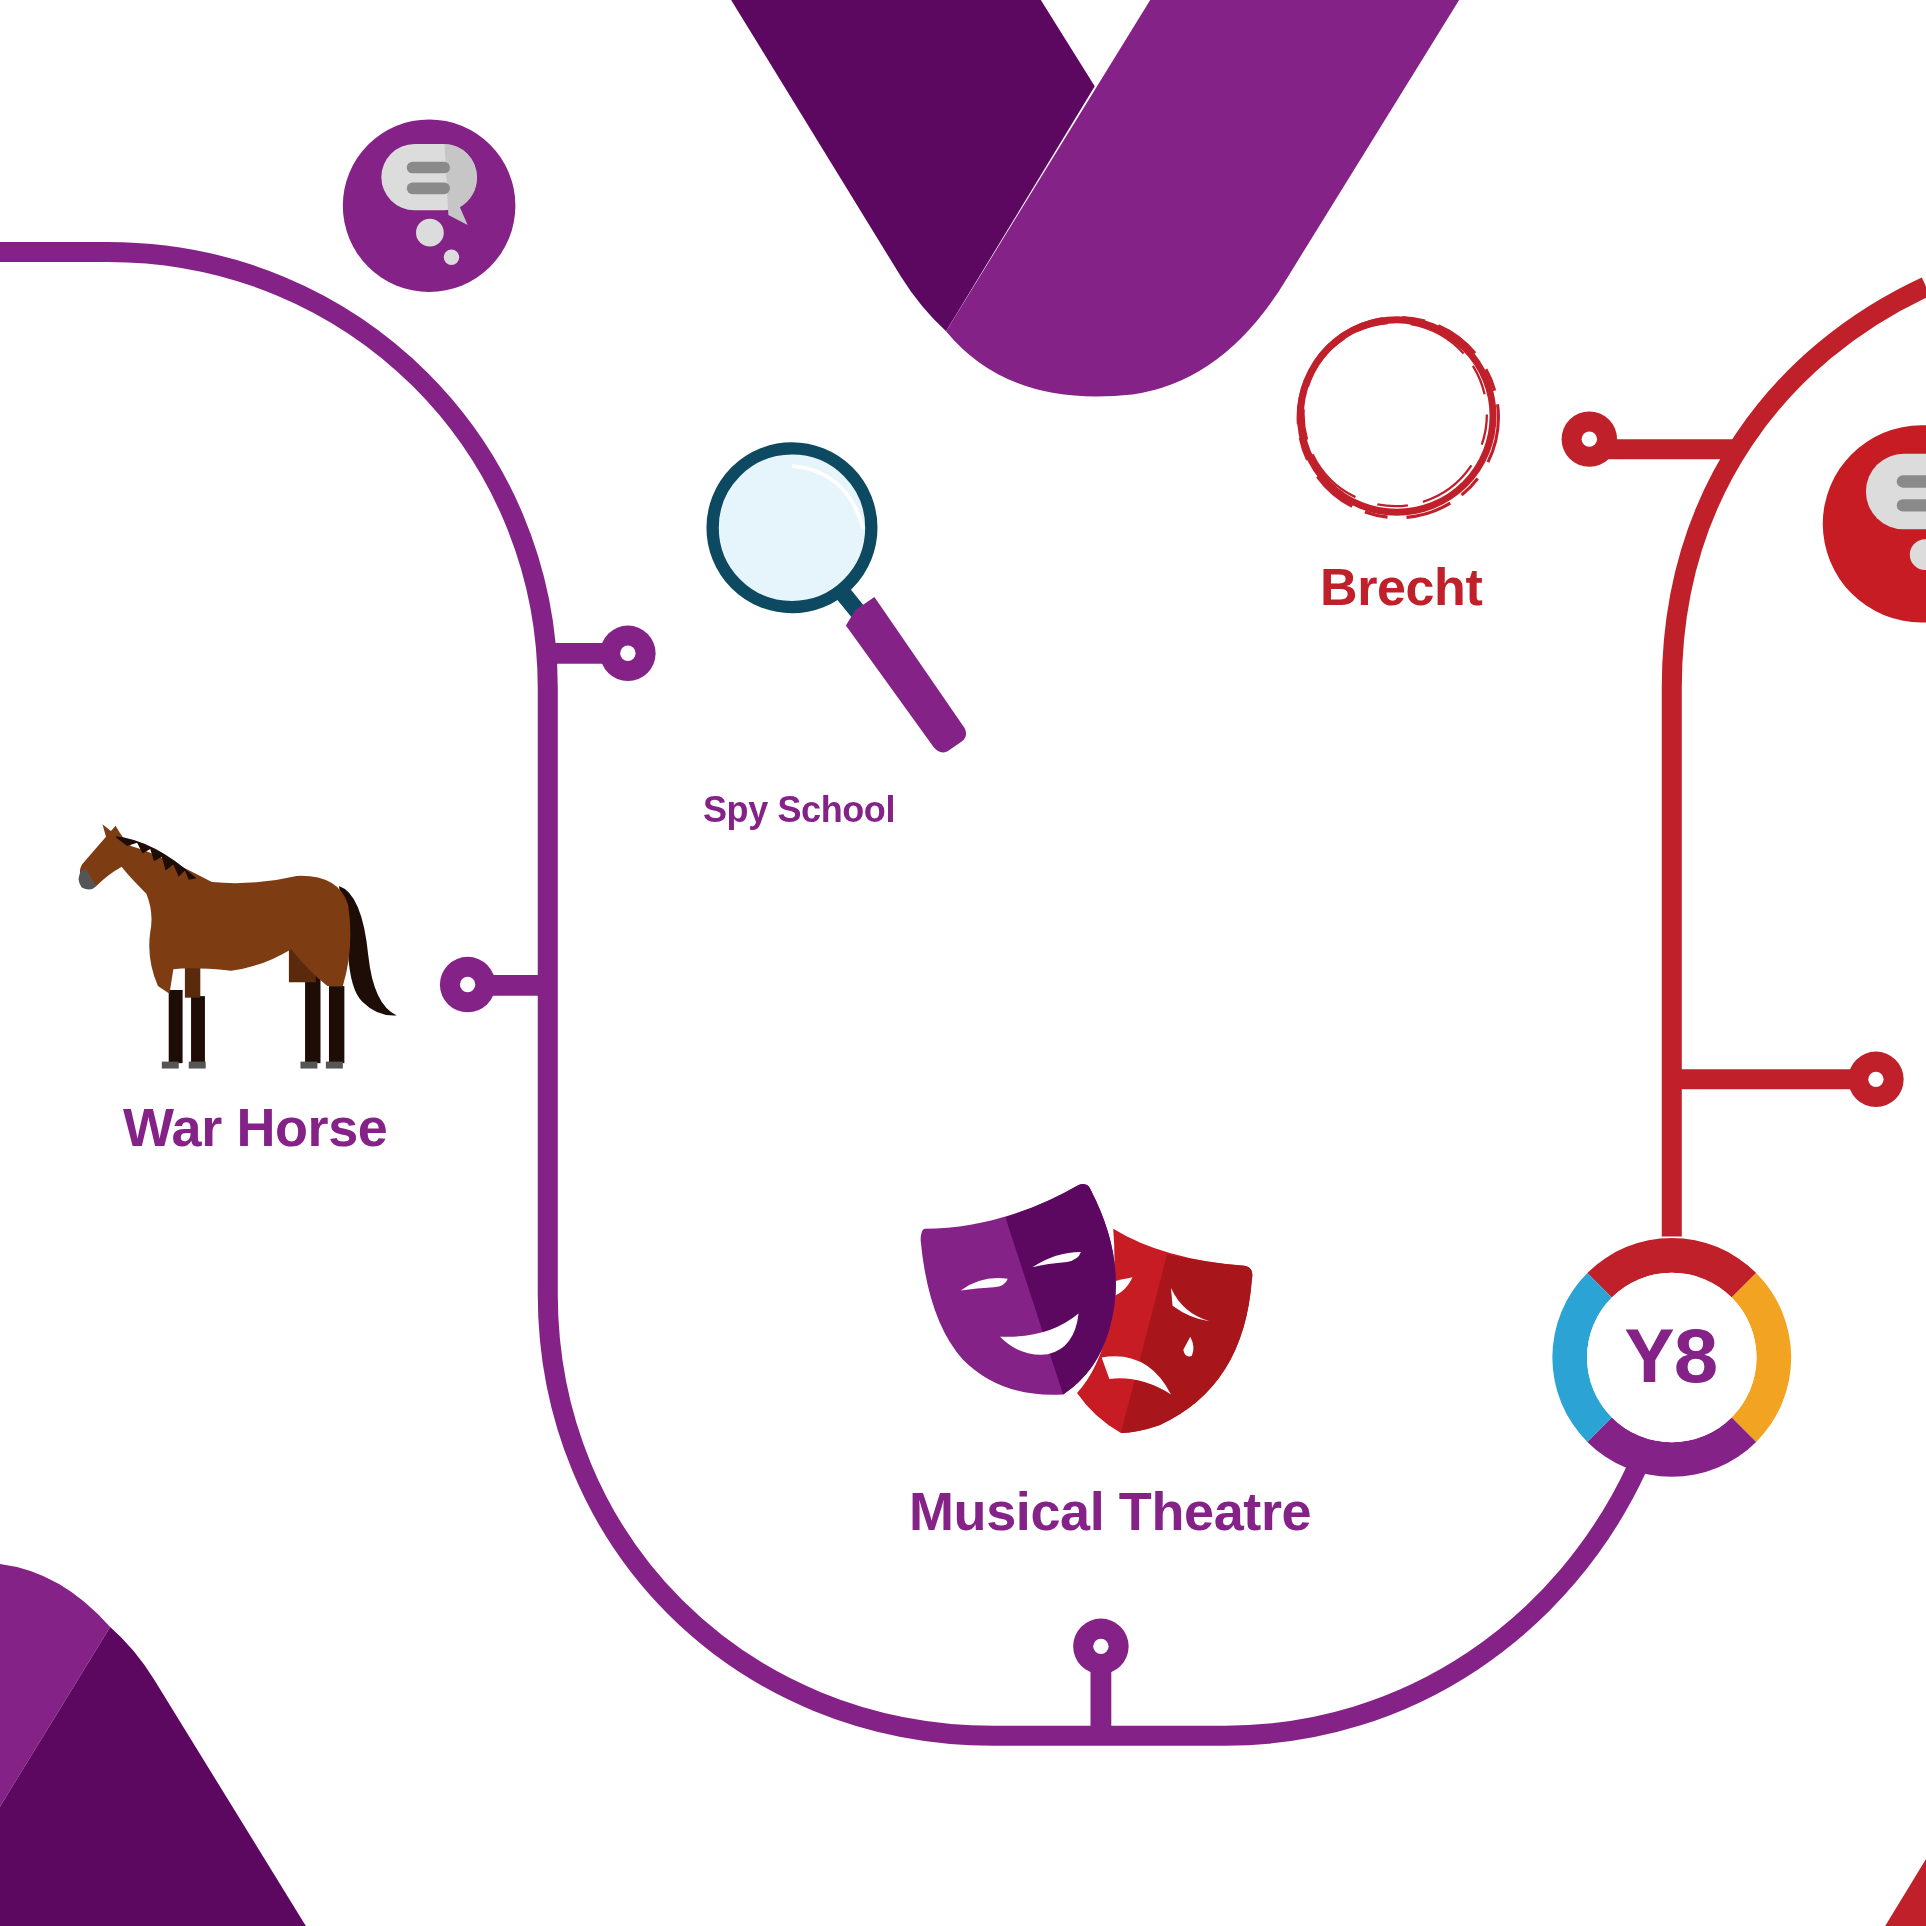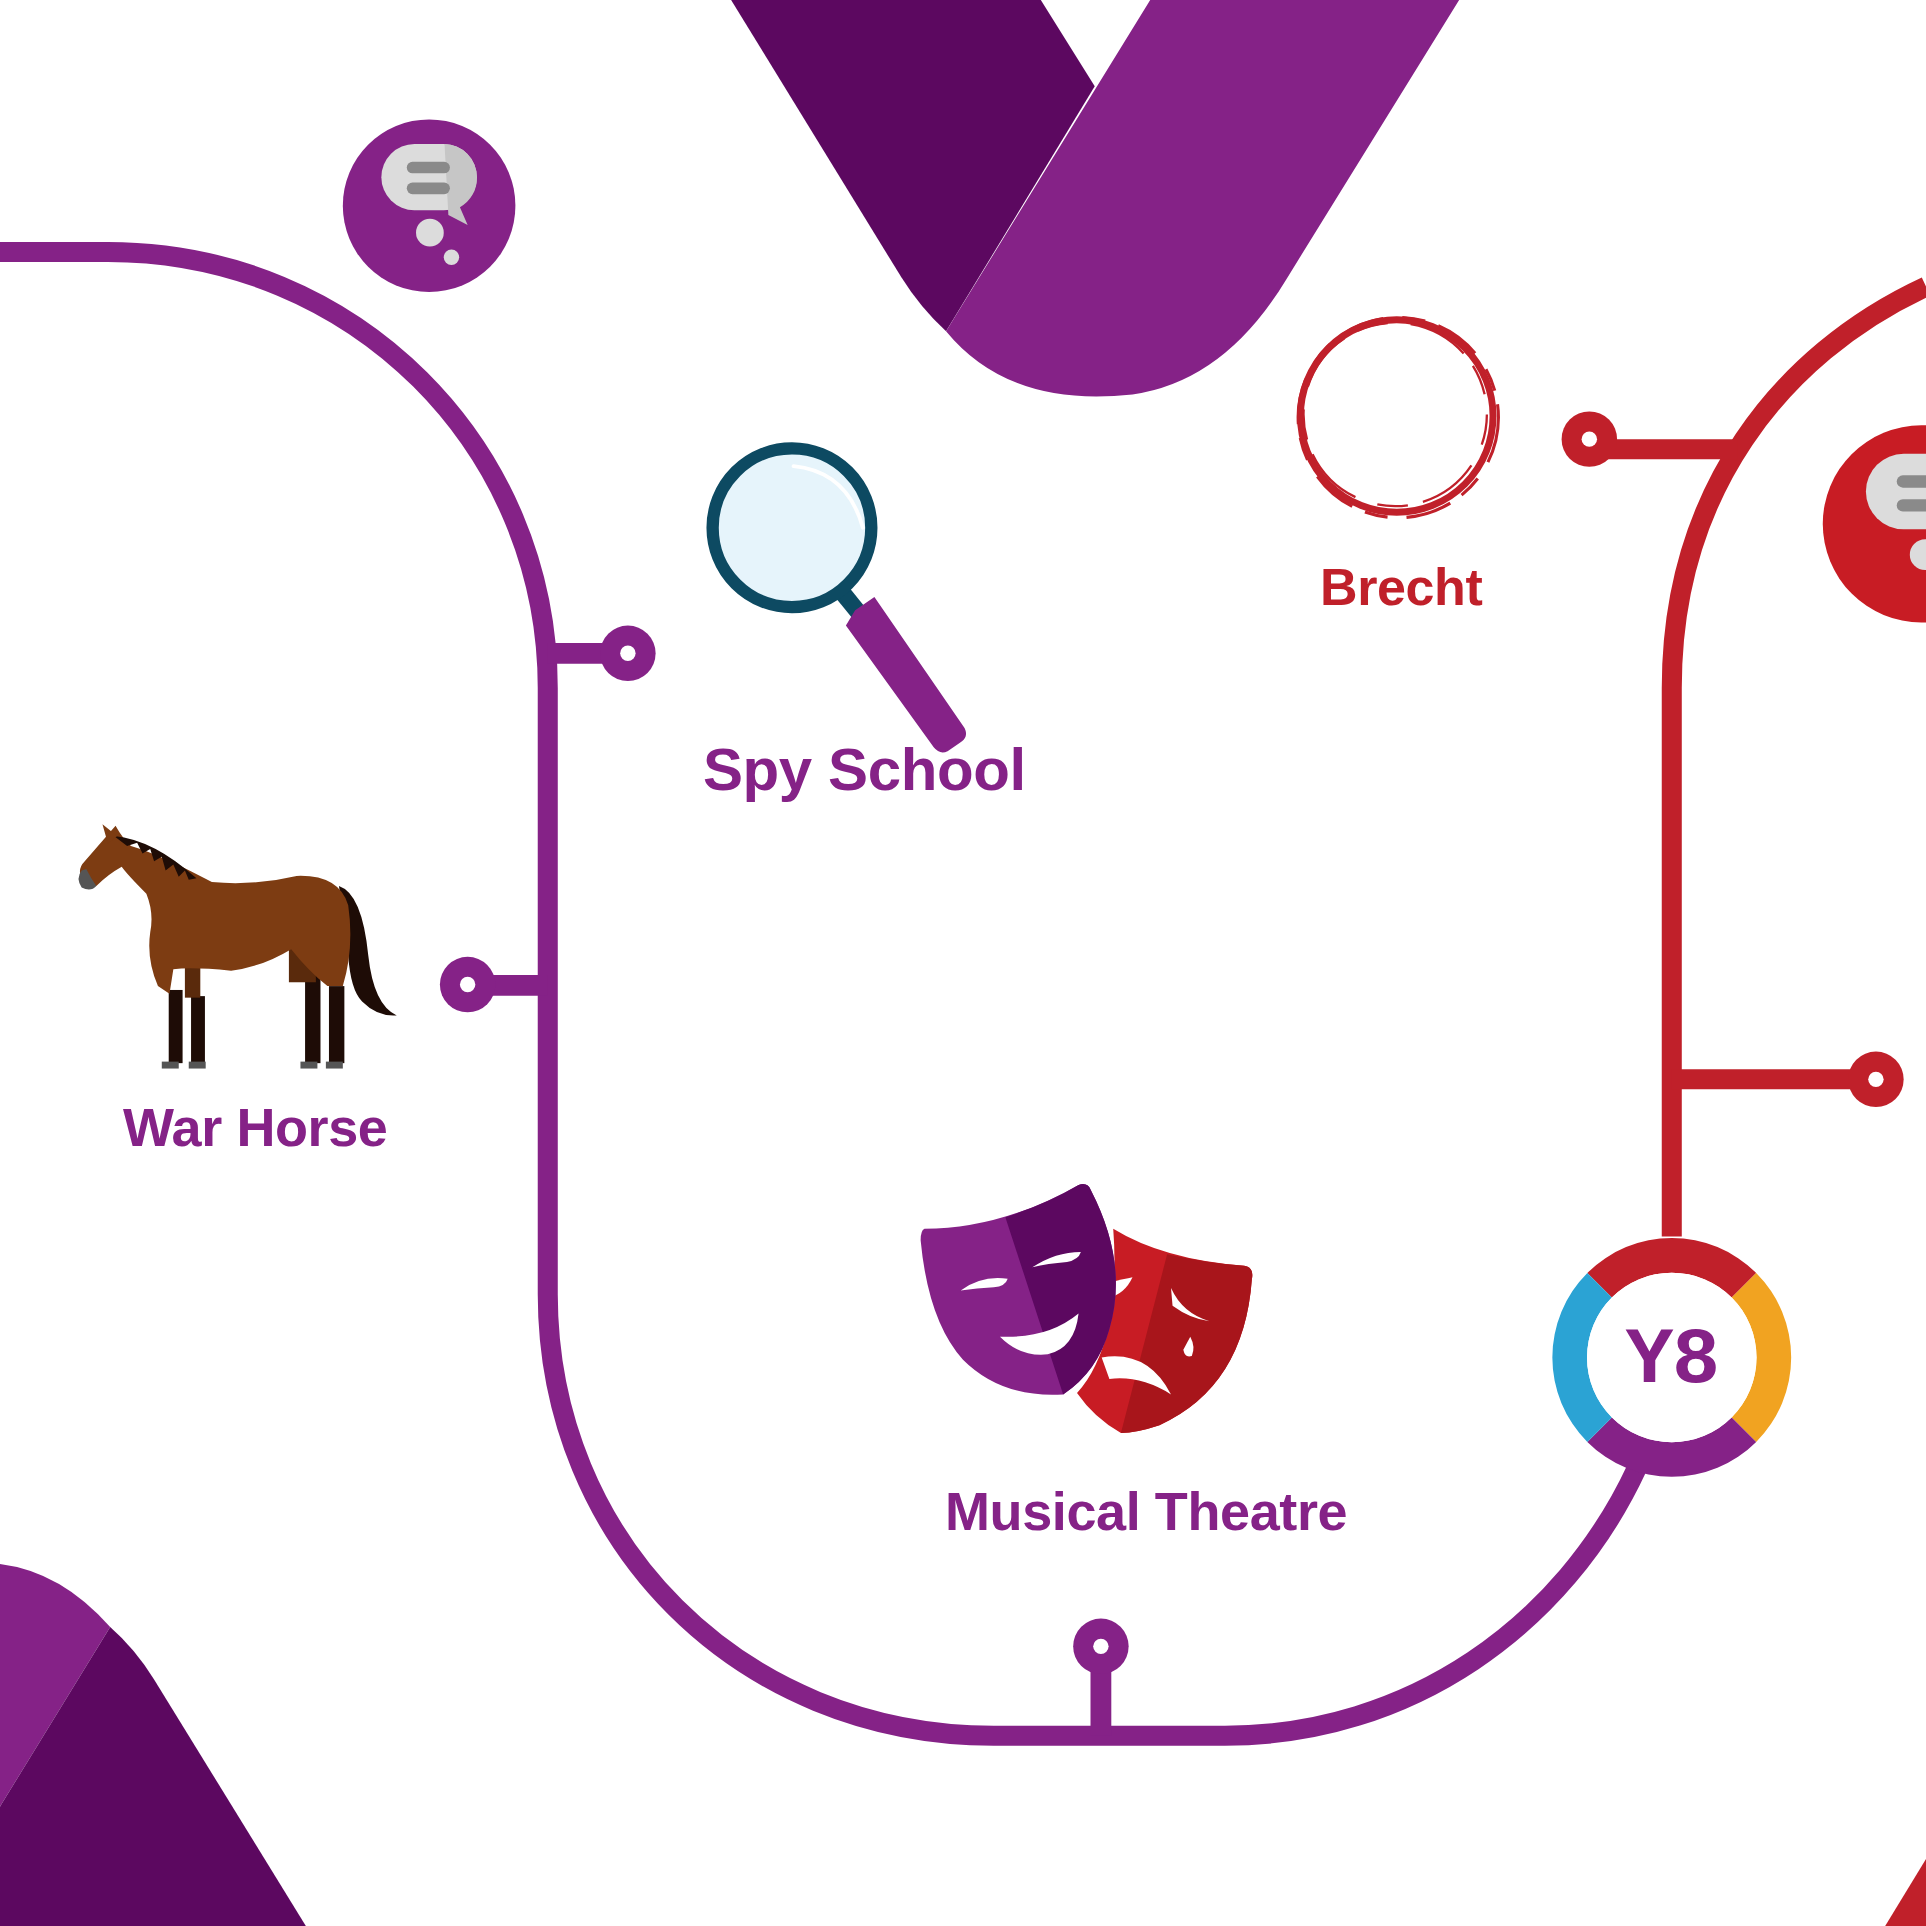--- a/index.html
+++ b/index.html
@@ -9,23 +9,23 @@
       position: absolute;
       font-family: "Liberation Sans", "DejaVu Sans", sans-serif;
       font-weight: 700;
       white-space: nowrap;
       line-height: 1;
       letter-spacing: -0.4px;
     }
     .label.purple { color: #852287; }
     .label.red { color: #c0202a; }
     #lbl-warhorse { left: 123px; top: 1100px; font-size: 54px; }
-    #lbl-spyschool { left: 703px; top: 740px; font-size: 60px; }
+    #lbl-spyschool { left: 703px; top: 792px; font-size: 36px; }
     #lbl-brecht { left: 1320px; top: 561px; font-size: 52px; }
-    #lbl-musical { left: 909px; top: 1484px; font-size: 54px; margin-left: 36px; }
+    #lbl-musical { left: 909px; top: 1484px; font-size: 54px; }
     .badge-text {
       position: absolute;
       left: 1595px; top: 1318px; width: 154px; height: 85px;
       text-align: center;
       font-family: Liberation Mono, monospace;
       font-weight: 700; font-size: 80px; line-height: 85px;
       color: #852287; letter-spacing: -1.5px;
     }
   </style>
 </head>

